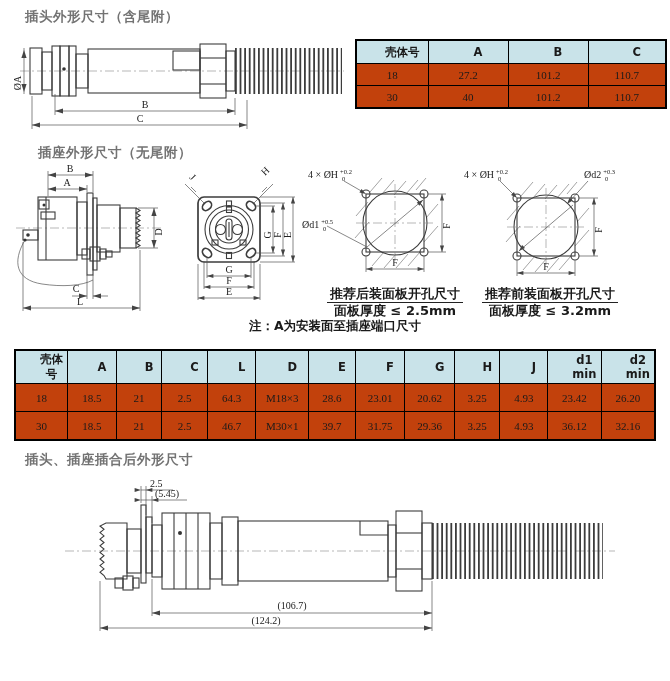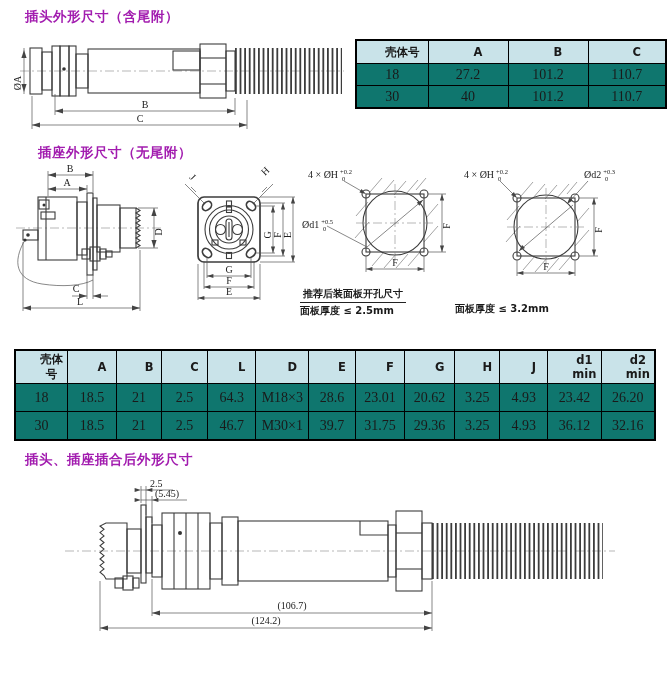--- a/index.html
+++ b/index.html
@@ -1,41 +1,41 @@
 <!DOCTYPE html>
 <html><head>
 <meta charset="utf-8">
 <style>
   html,body{margin:0;padding:0;background:#ffffff;}
   .page{position:relative;width:670px;height:681px;background:#fff;overflow:hidden;
         font-family:"Liberation Serif","DejaVu Serif",serif;color:#1a1a1a;}
-  .ttl{position:absolute;color:#a21caf;font-weight:bold;font-size:13.5px;
+  .ttl{position:absolute;color:#737373;font-weight:bold;font-size:13.5px;
        font-family:"DejaVu Sans","Liberation Sans",sans-serif;letter-spacing:.5px;}
   .note{position:absolute;top:318px;left:0;width:670px;text-align:center;font-weight:bold;
         font-size:12.5px;font-family:"DejaVu Sans","Liberation Sans",sans-serif;}
   table{position:absolute;border-collapse:collapse;table-layout:fixed;border:2px solid #000;}
   th,td{border:1px solid #000;text-align:center;vertical-align:middle;padding:0;overflow:hidden;}
   th{background:#c9e3e9;font-family:"DejaVu Sans","Liberation Sans",sans-serif;font-size:11.5px;padding-left:20px;}
-  td{background:#0f766e;font-size:14px;}
+  td{background:#c2410c;font-size:11px;}
   .t1{left:355px;top:39px;width:310px;}
   .t1 th{height:22px;} .t1 td{height:21px;}
   .t2{left:14px;top:349px;width:642px;}
   .t2 th{height:32px;} .t2 td{height:27px;}
   svg{position:absolute;overflow:visible;}
   .ln{fill:none;stroke:#3c3c3c;stroke-width:1.1;}
   .lnt{fill:none;stroke:#3c3c3c;stroke-width:1.7;}
   .dm{stroke:#555;stroke-width:.7;fill:none;}
   .cl{stroke:#888;stroke-width:.6;fill:none;stroke-dasharray:9 3 2 3;}
   .ht{stroke:#666;stroke-width:.6;fill:none;}
   .spr{stroke:#3c3c3c;stroke-dasharray:1.8 2.8;fill:none;}
   text{font-family:"Liberation Serif","DejaVu Serif",serif;font-size:10px;fill:#222;}
   .sm{font-size:6.5px;}
   .mid{text-anchor:middle;}
   .dot{fill:#333;stroke:none;}
-  .cap{position:absolute;font-weight:bold;font-size:10px;
+  .cap{position:absolute;text-align:center;font-weight:bold;font-size:13px;
        font-family:"DejaVu Sans","Liberation Sans",sans-serif;line-height:15px;}
   .cap .u{display:inline-block;border-bottom:1.5px solid #222;padding:0 3px 1px 3px;}
 </style>
 </head>
 <body>
 
 <div class="page">
 
   <div class="ttl" style="left:25px;top:8px;">插头外形尺寸（含尾附）</div>
 
@@ -306,24 +306,25 @@
       <text transform="translate(140,66) rotate(-90)" class="mid" font-size="9">F</text>
       <line class="dm" x1="55" y1="96" x2="55" y2="112"></line>
       <line class="dm" x1="113" y1="96" x2="113" y2="112"></line>
       <line class="dm" x1="55" y1="109" x2="113" y2="109"></line>
       <use href="#ar" transform="translate(55,109) scale(0.8)"></use>
       <use href="#ar" transform="translate(113,109) rotate(180) scale(0.8)"></use>
       <text class="mid" x="84" y="106" font-size="9">F</text>
     </g>
   </svg>
   <div class="cap" style="left:455px;top:286px;width:190px;">
-    <br>
+    <span class="u">推荐前装面板开孔尺寸</span><br>
     <span>面板厚度 ≤ 3.2mm</span>
   </div>
 
+  <div class="note">注：A为安装面至插座端口尺寸</div>
 
   <table class="t2">
     <colgroup>
       <col style="width:52px">
         <col style="width:48px">
         <col style="width:45px">
         <col style="width:45px">
       <col style="width:48px">
         <col style="width:52px">
         <col style="width:46px">

